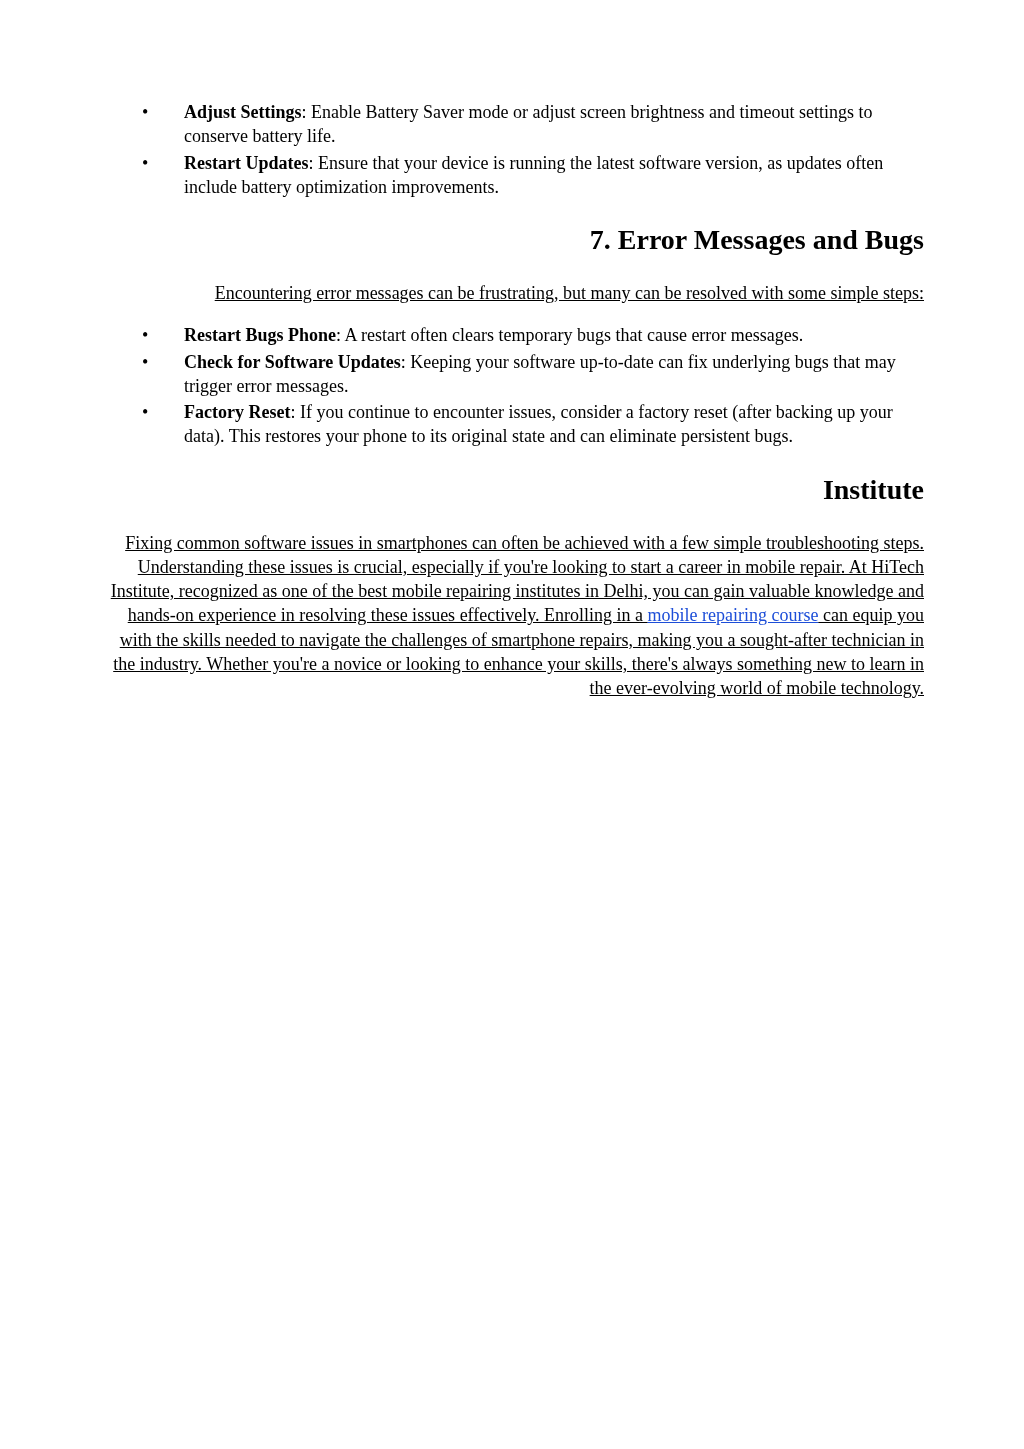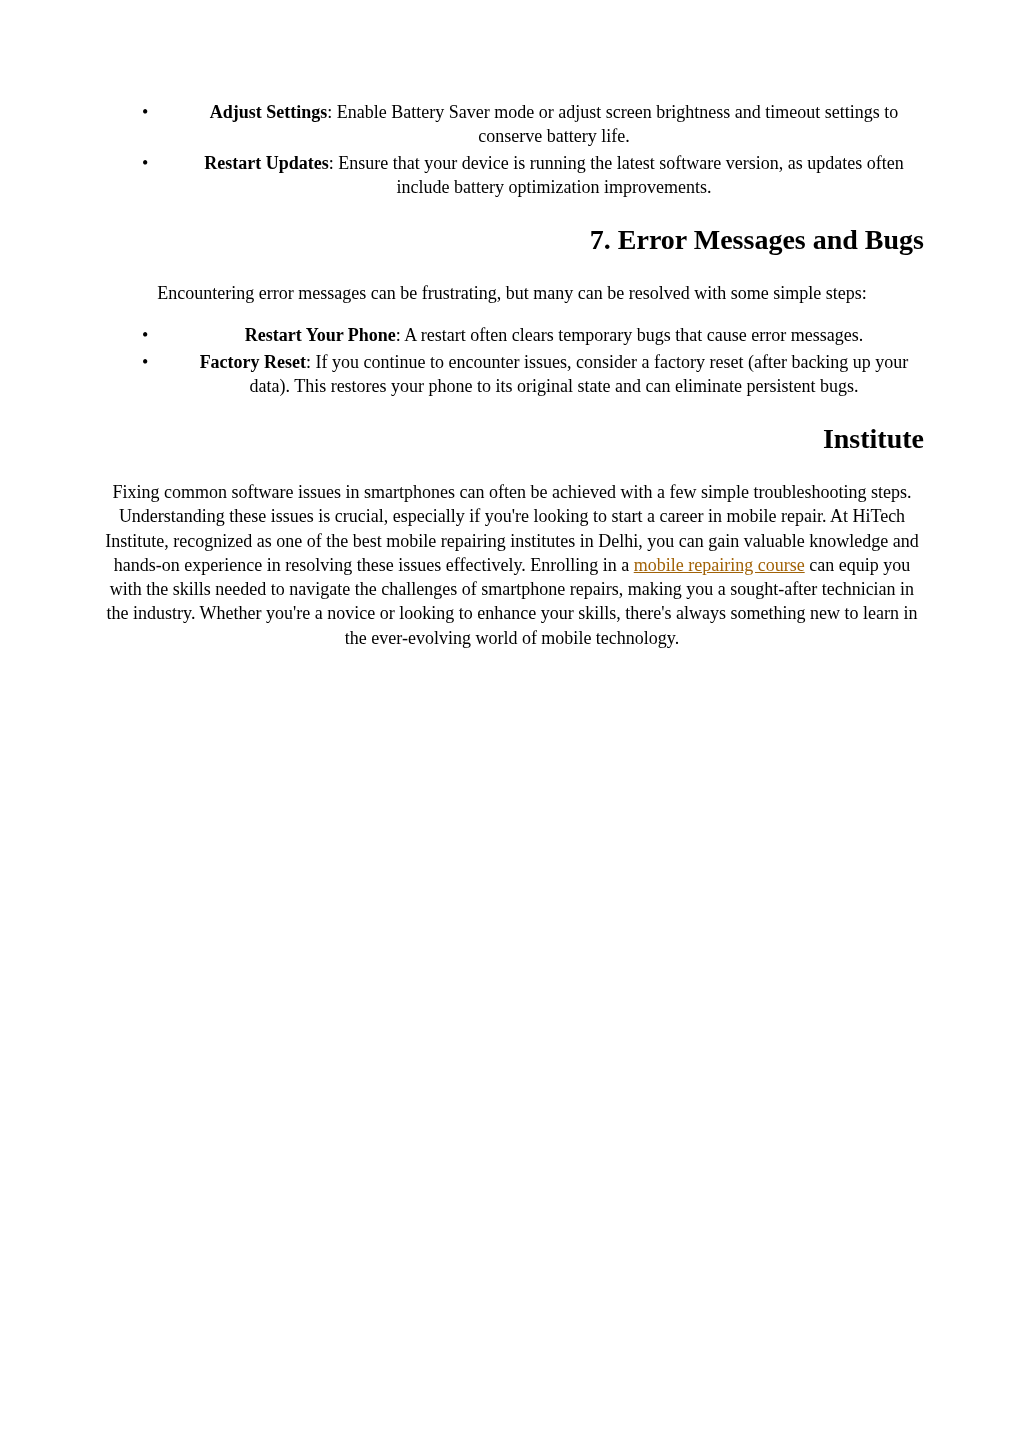--- a/index.html
+++ b/index.html
@@ -19,45 +19,45 @@
     }
     h2 {
       font-size: 28px;
       font-weight: bold;
       margin-top: 22px;
       margin-bottom: 22px;
       text-align: right;
     }
     p {
       margin-bottom: 18px;
-      text-align: center;
+      text-align: right;
+      text-decoration: underline;
     }
     ul {
       list-style: none;
       margin-left: 42px;
       margin-bottom: 18px;
-      text-align: center;
     }
     ul li {
       position: relative;
       padding-left: 42px;
       margin-bottom: 2px;
     }
     ul li::before {
       content: "•";
       position: absolute;
       left: 0;
       top: 0;
       font-size: 18px;
     }
     .bold {
       font-weight: bold;
     }
     .link {
-      color: #a16207;
+      color: #1d4ed8;
       text-decoration: underline;
     }
   </style>
 </head>
 <body>
 
 <ul>
   <li>
     <span class="bold">Adjust Settings</span><span>: Enable Battery Saver mode or adjust screen brightness and timeout settings to conserve battery life.</span>
   </li>
@@ -65,21 +65,24 @@
     <span class="bold">Restart Updates</span><span>: Ensure that your device is running the latest software version, as updates often include battery optimization improvements.</span>
   </li>
 </ul>
 
 <h2>7. Error Messages and Bugs</h2>
 
 <p>Encountering error messages can be frustrating, but many can be resolved with some simple steps:</p>
 
 <ul>
   <li>
-    <span class="bold">Restart Your Phone</span><span>: A restart often clears temporary bugs that cause error messages.</span>
+    <span class="bold">Restart Bugs Phone</span><span>: A restart often clears temporary bugs that cause error messages.</span>
+  </li>
+  <li>
+    <span class="bold">Check for Software Updates</span><span>: Keeping your software up-to-date can fix underlying bugs that may trigger error messages.</span>
   </li>
   <li>
     <span class="bold">Factory Reset</span><span>: If you continue to encounter issues, consider a factory reset (after backing up your data). This restores your phone to its original state and can eliminate persistent bugs.</span>
   </li>
 </ul>
 
 <h2>Institute</h2>
 
 <p>
   <span>Fixing common software issues in smartphones can often be achieved with a few simple troubleshooting steps. Understanding these issues is crucial, especially if you're looking to start a career in mobile repair. At HiTech Institute, recognized as one of the best mobile repairing institutes in Delhi, you can gain valuable knowledge and hands-on experience in resolving these issues effectively. Enrolling in a </span><span class="link">mobile repairing course</span><span> can equip you with the skills needed to navigate the challenges of smartphone repairs, making you a sought-after technician in the industry. Whether you're a novice or looking to enhance your skills, there's always something new to learn in the ever-evolving world of mobile technology.</span>

